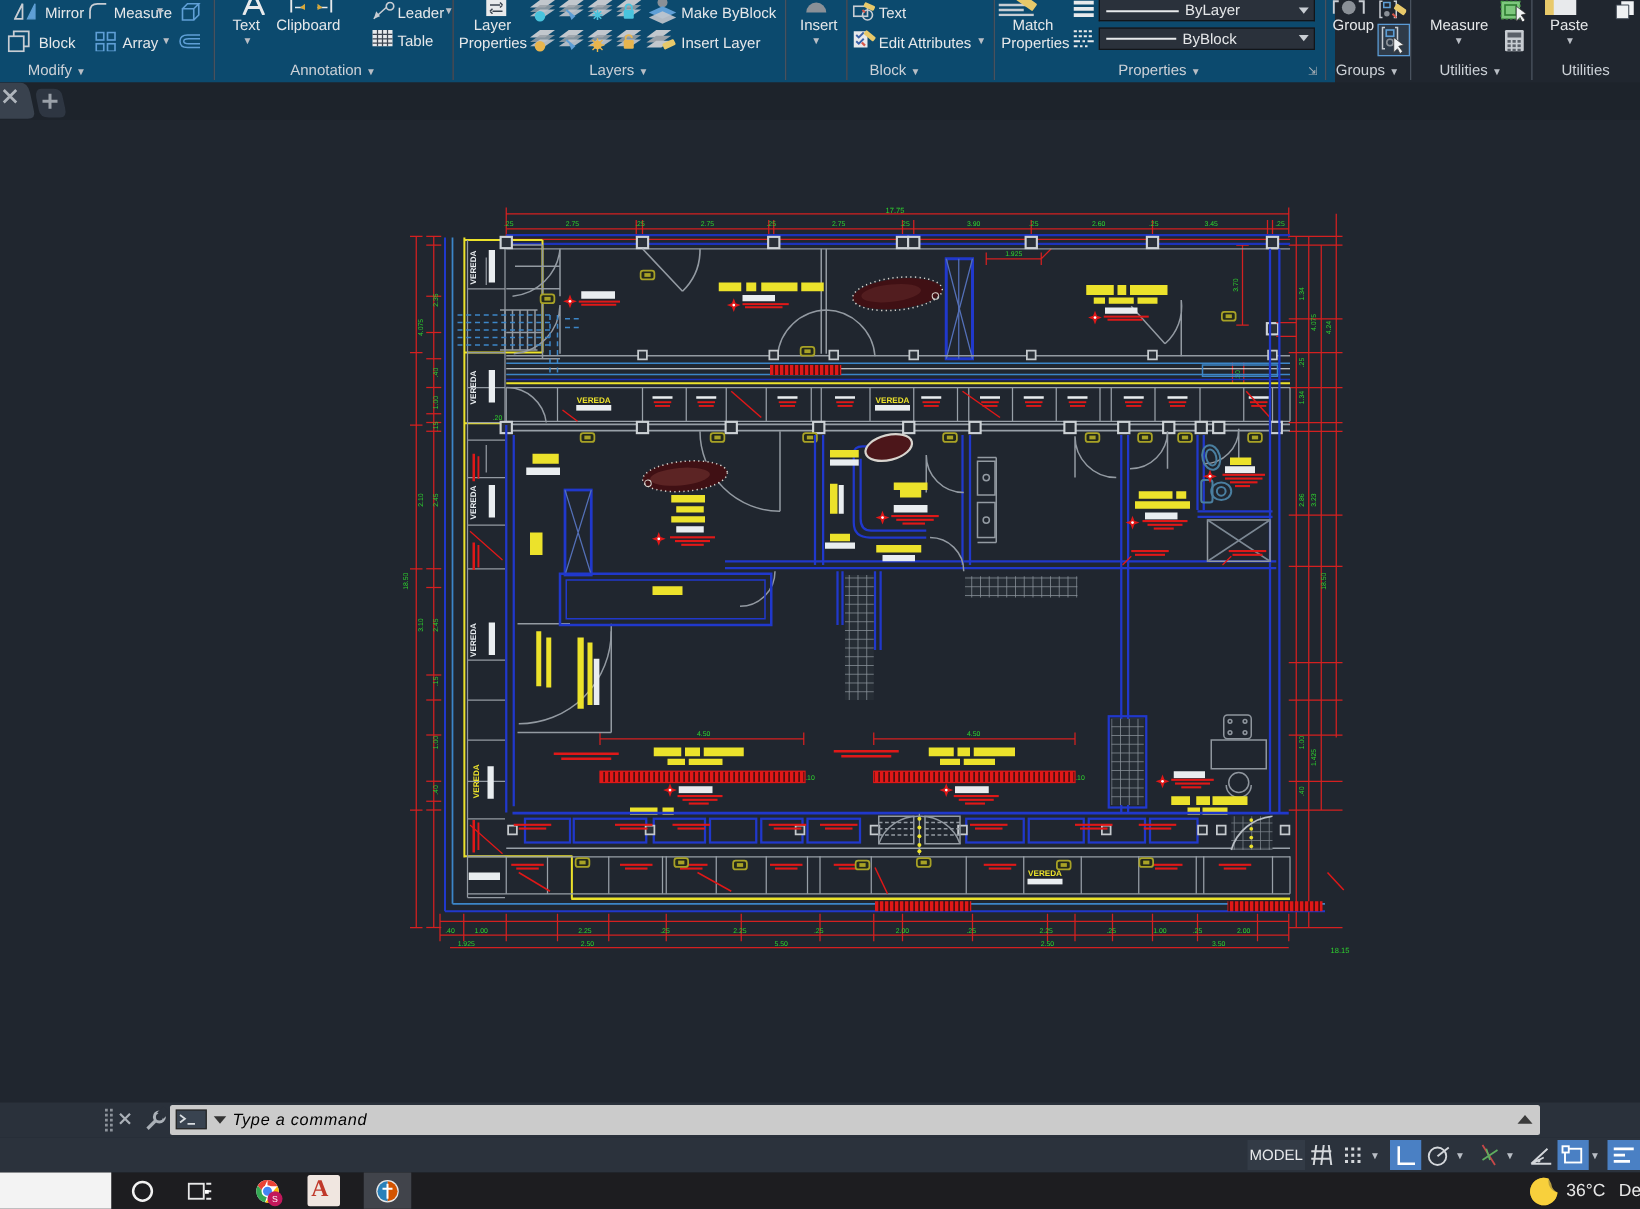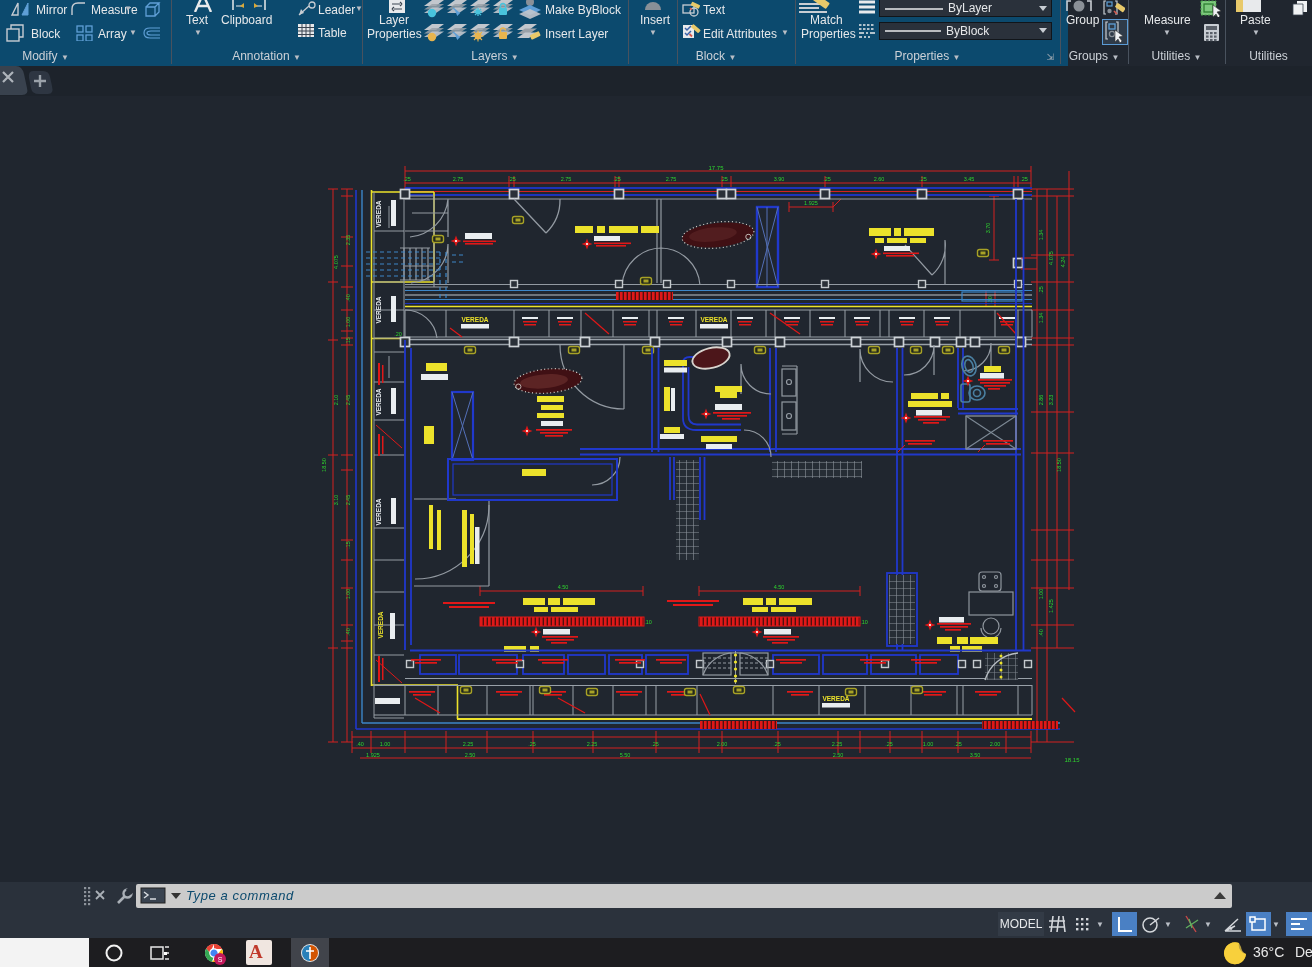--- a/index.html
+++ b/index.html
@@ -936,21 +936,21 @@
     <path d="M36 21 L43 14" stroke="#aab0b7" stroke-width="2.6" fill="none"></path>
       <circle cx="45.5" cy="11.5" r="4" stroke="#aab0b7" stroke-width="2.4" fill="none"></circle>
       <rect x="45" y="4" width="7" height="7" fill="#2a313b" transform="rotate(45 48 8)"></rect>
   </svg>
   <div id="cmdfield">
     <svg width="46" height="24" viewBox="0 0 46 24" style="position:absolute;left:4px;top:0">
       <rect x="1" y="4" width="24" height="15" fill="#394350" stroke="#222" stroke-width="1"></rect>
       <path d="M4 8 L8 11 L4 14 M10 15 L16 15" stroke="#d8dce0" stroke-width="1.4" fill="none"></path>
       <path d="M31 9 L41 9 L36 15 Z" fill="#333"></path>
     </svg>
-    <div style="position:absolute;left:50px;top:4px;font-size:13px;font-style:italic;color:#0c4a6e;letter-spacing:0.6px;">Type a command</div>
+    <div style="position:absolute;left:50px;top:4px;font-size:13px;font-style:italic;color:#000000;letter-spacing:0.6px;">Type a command</div>
     <svg width="20" height="24" viewBox="0 0 20 24" style="position:absolute;right:2px;top:0">
       <path d="M4 15 L10 8 L16 15 Z" fill="#3a3a3a"></path>
     </svg>
   </div>
 </div>
 <div id="statusbar">
   <div class="sbtn" style="left:998px;width:46px;background:#333b46;color:#e8eaec;font-size:12px;">MODEL</div>
   <svg class="sbtn" style="left:1048px" width="20" height="24" viewBox="0 0 20 24">
     <path d="M5 4 L3 20 M11 4 L9 20 M15 4 L17 20 M1 9 L17 9 M1 15 L17 15" stroke="#d4d7db" stroke-width="1.6" fill="none"></path>
   </svg>

